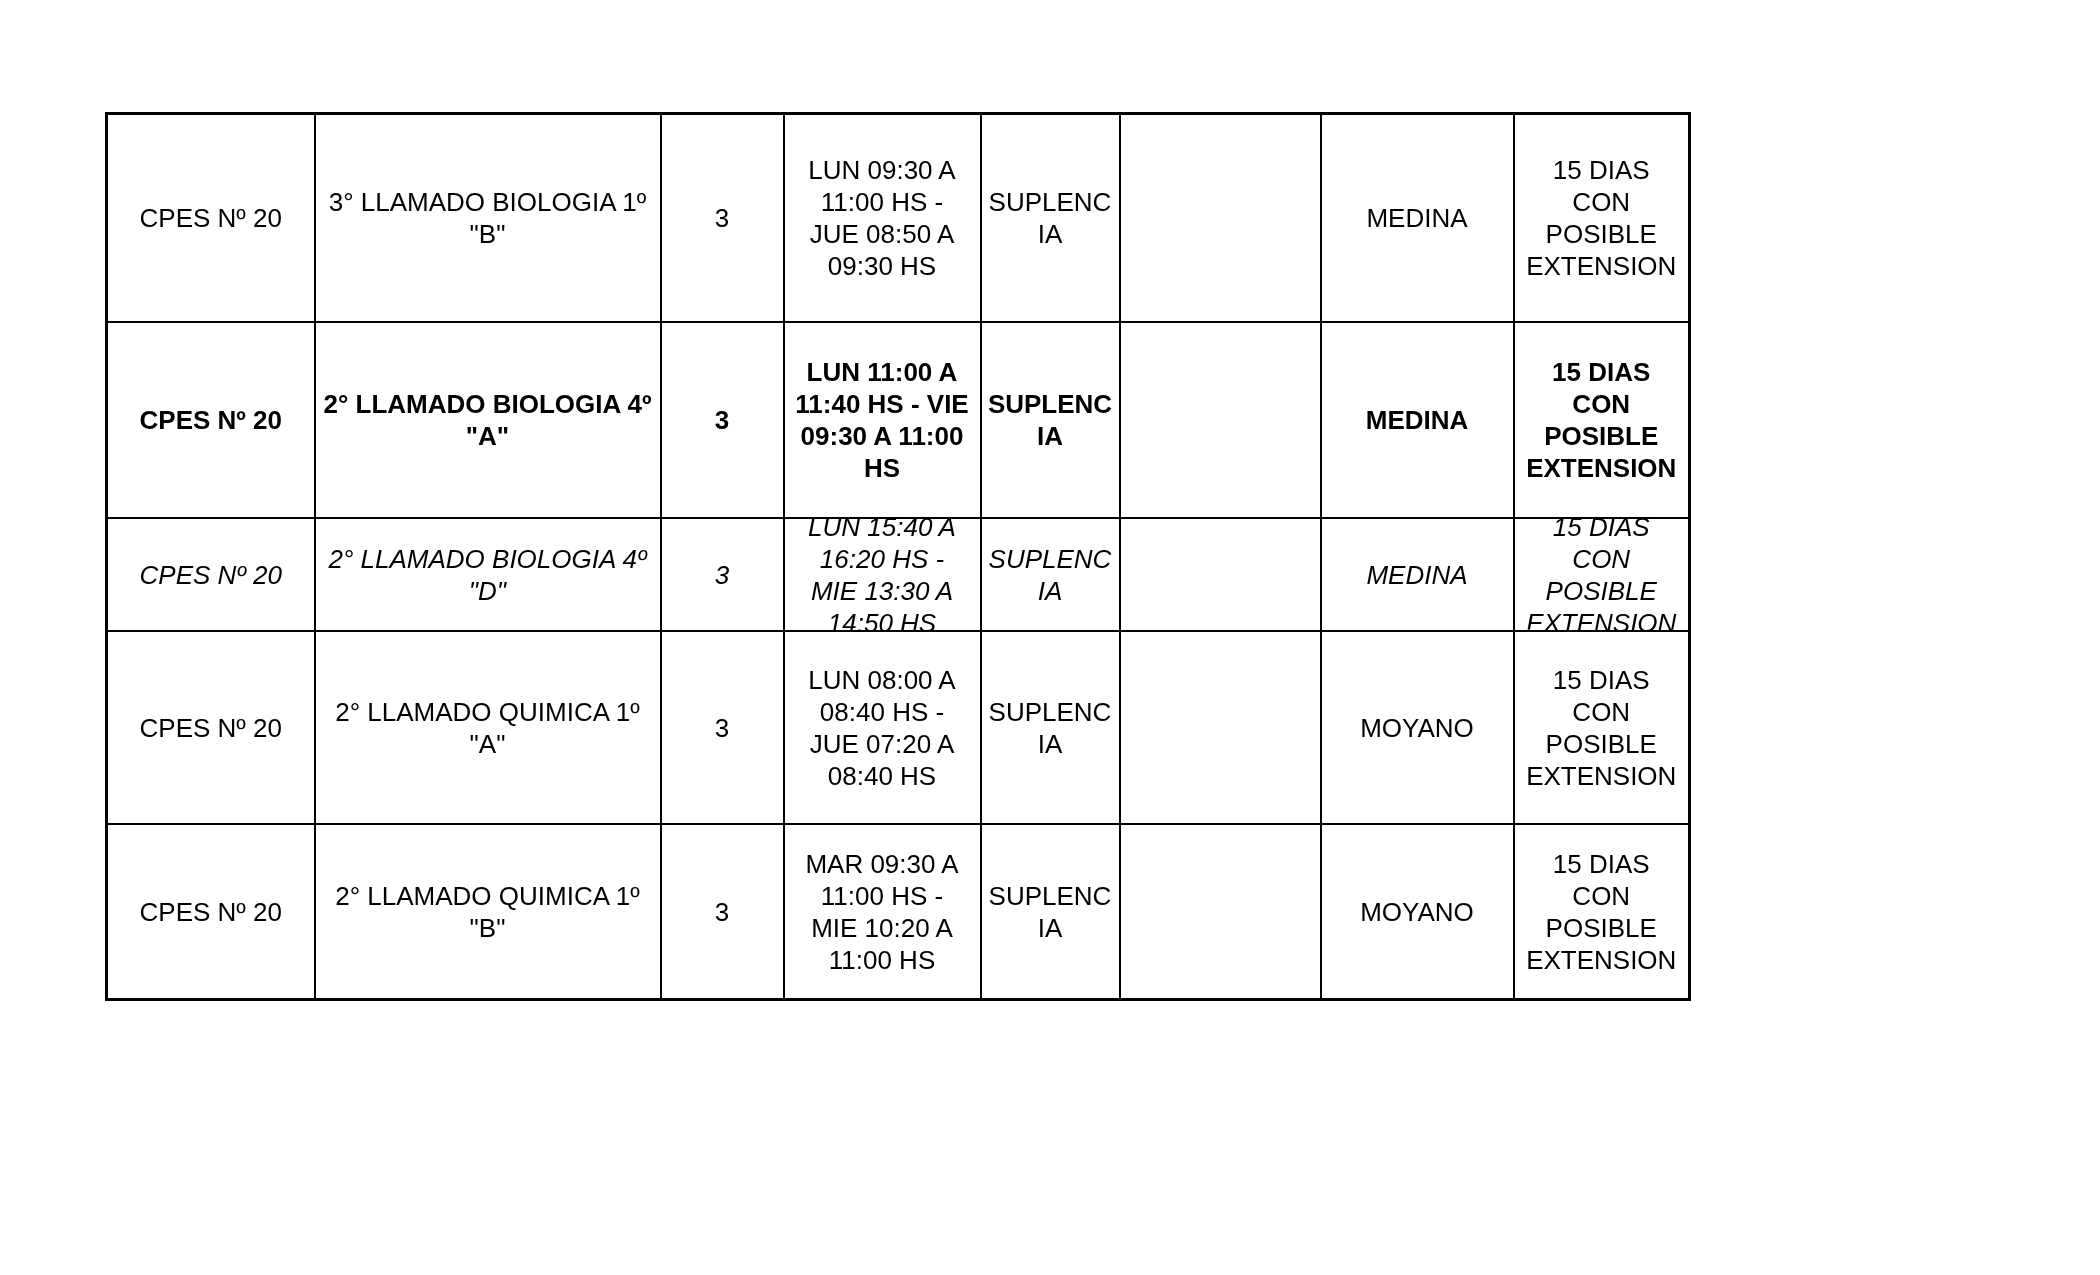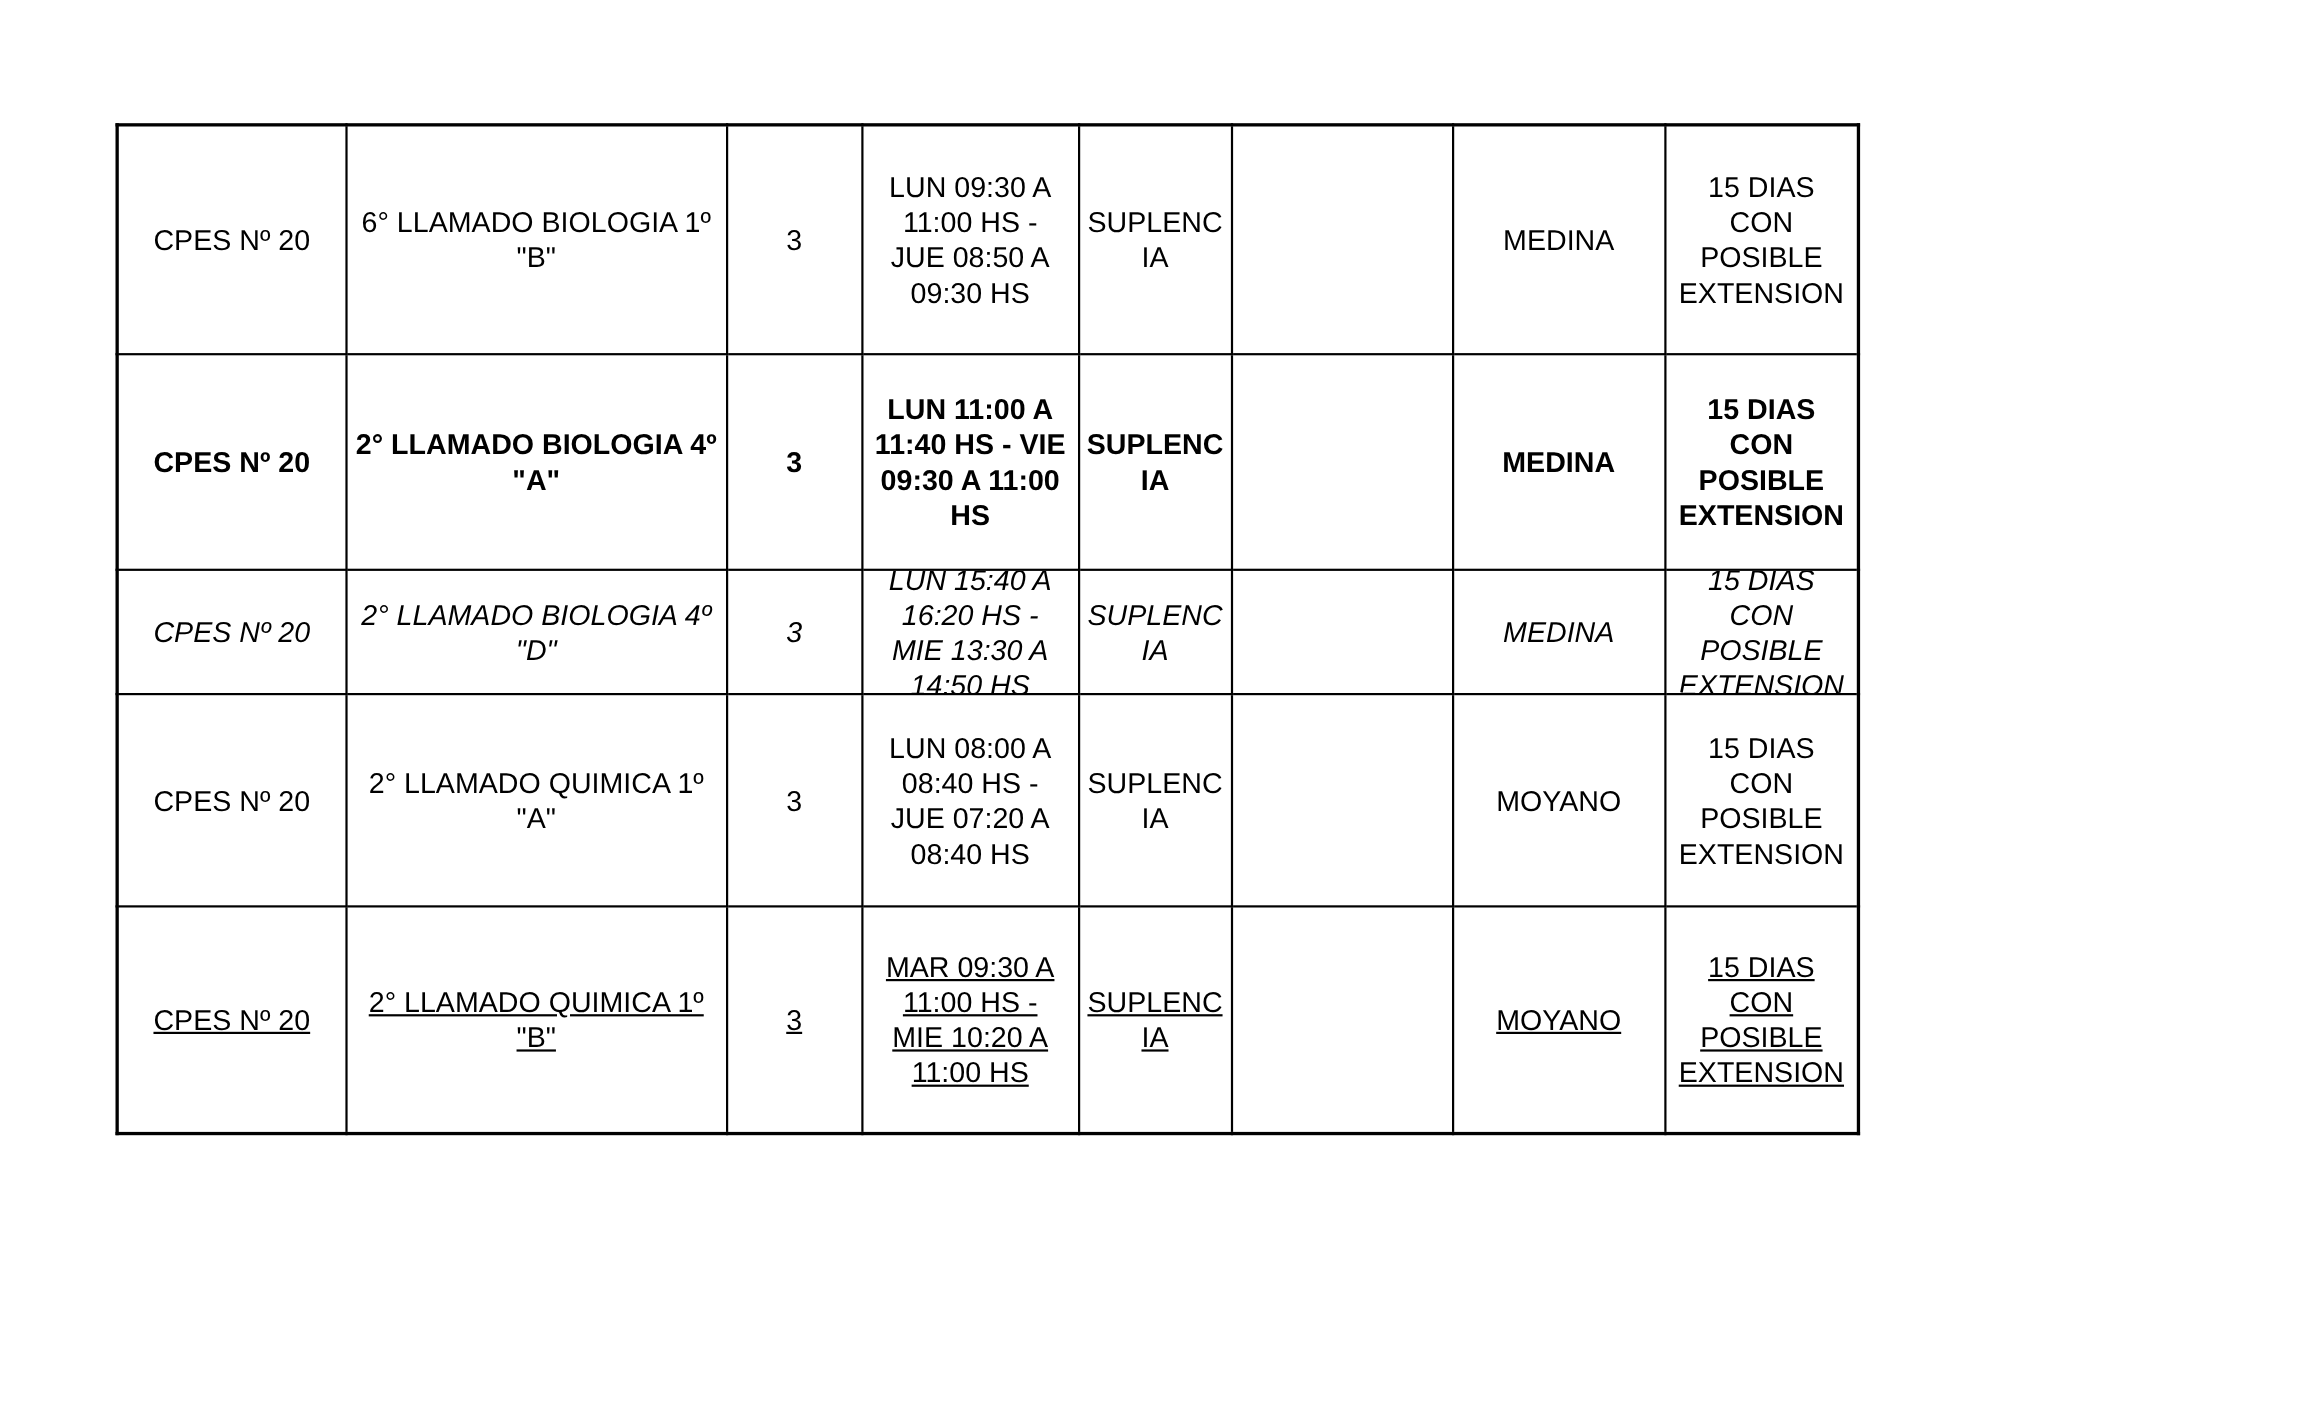--- a/index.html
+++ b/index.html
@@ -49,21 +49,21 @@
     white-space: pre-line;
     overflow: hidden;
     font-size: 26px;
     line-height: 32px;
     border-radius: 17px;
   }
   tr:nth-child(1) .cb { height: 206px; }
   tr:nth-child(2) .cb { height: 194px; font-weight: bold; }
   tr:nth-child(3) .cb { height: 111px; font-style: italic; }
   tr:nth-child(4) .cb { height: 191px; }
-  tr:nth-child(5) .cb { height: 204px; text-decoration: underline; }
+  tr:nth-child(5) .cb { height: 173px; }
 </style>
 </head>
 <body>
 
 <div class="page">
   <table class="sched">
     <colgroup>
       <col class="c1">
         <col class="c2">
         <col class="c3">
@@ -72,21 +72,21 @@
         <col class="c6">
         <col class="c7">
         <col class="c8">
     </colgroup>
     <tbody>
       <tr>
         <td>
             <div class="cb">CPES Nº 20</div>
           </td>
         <td>
-            <div class="cb">6° LLAMADO BIOLOGIA 1º
+            <div class="cb">3° LLAMADO BIOLOGIA 1º
 "B"</div>
           </td>
         <td>
             <div class="cb">3</div>
           </td>
         <td>
             <div class="cb">LUN 09:30 A
 11:00 HS -
 JUE 08:50 A
 09:30 HS</div>

